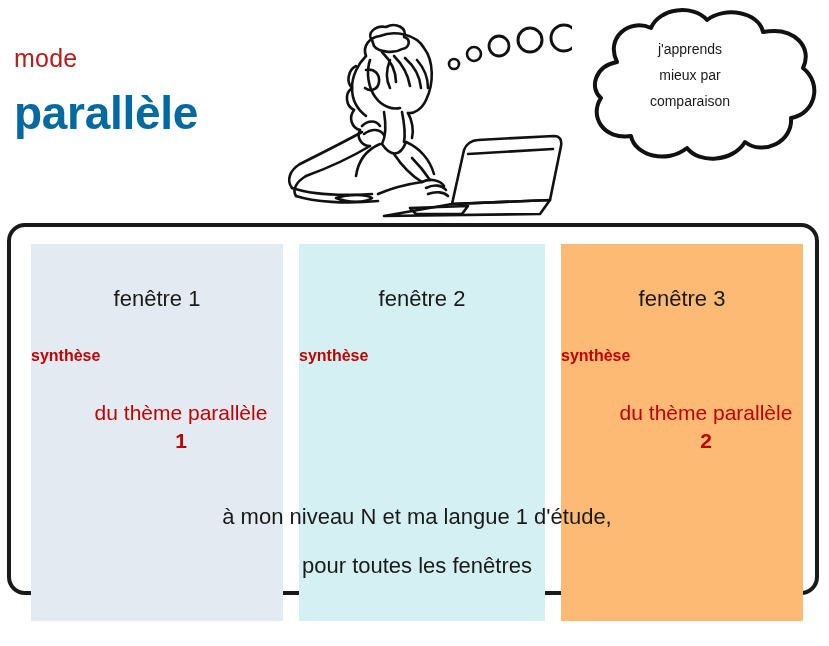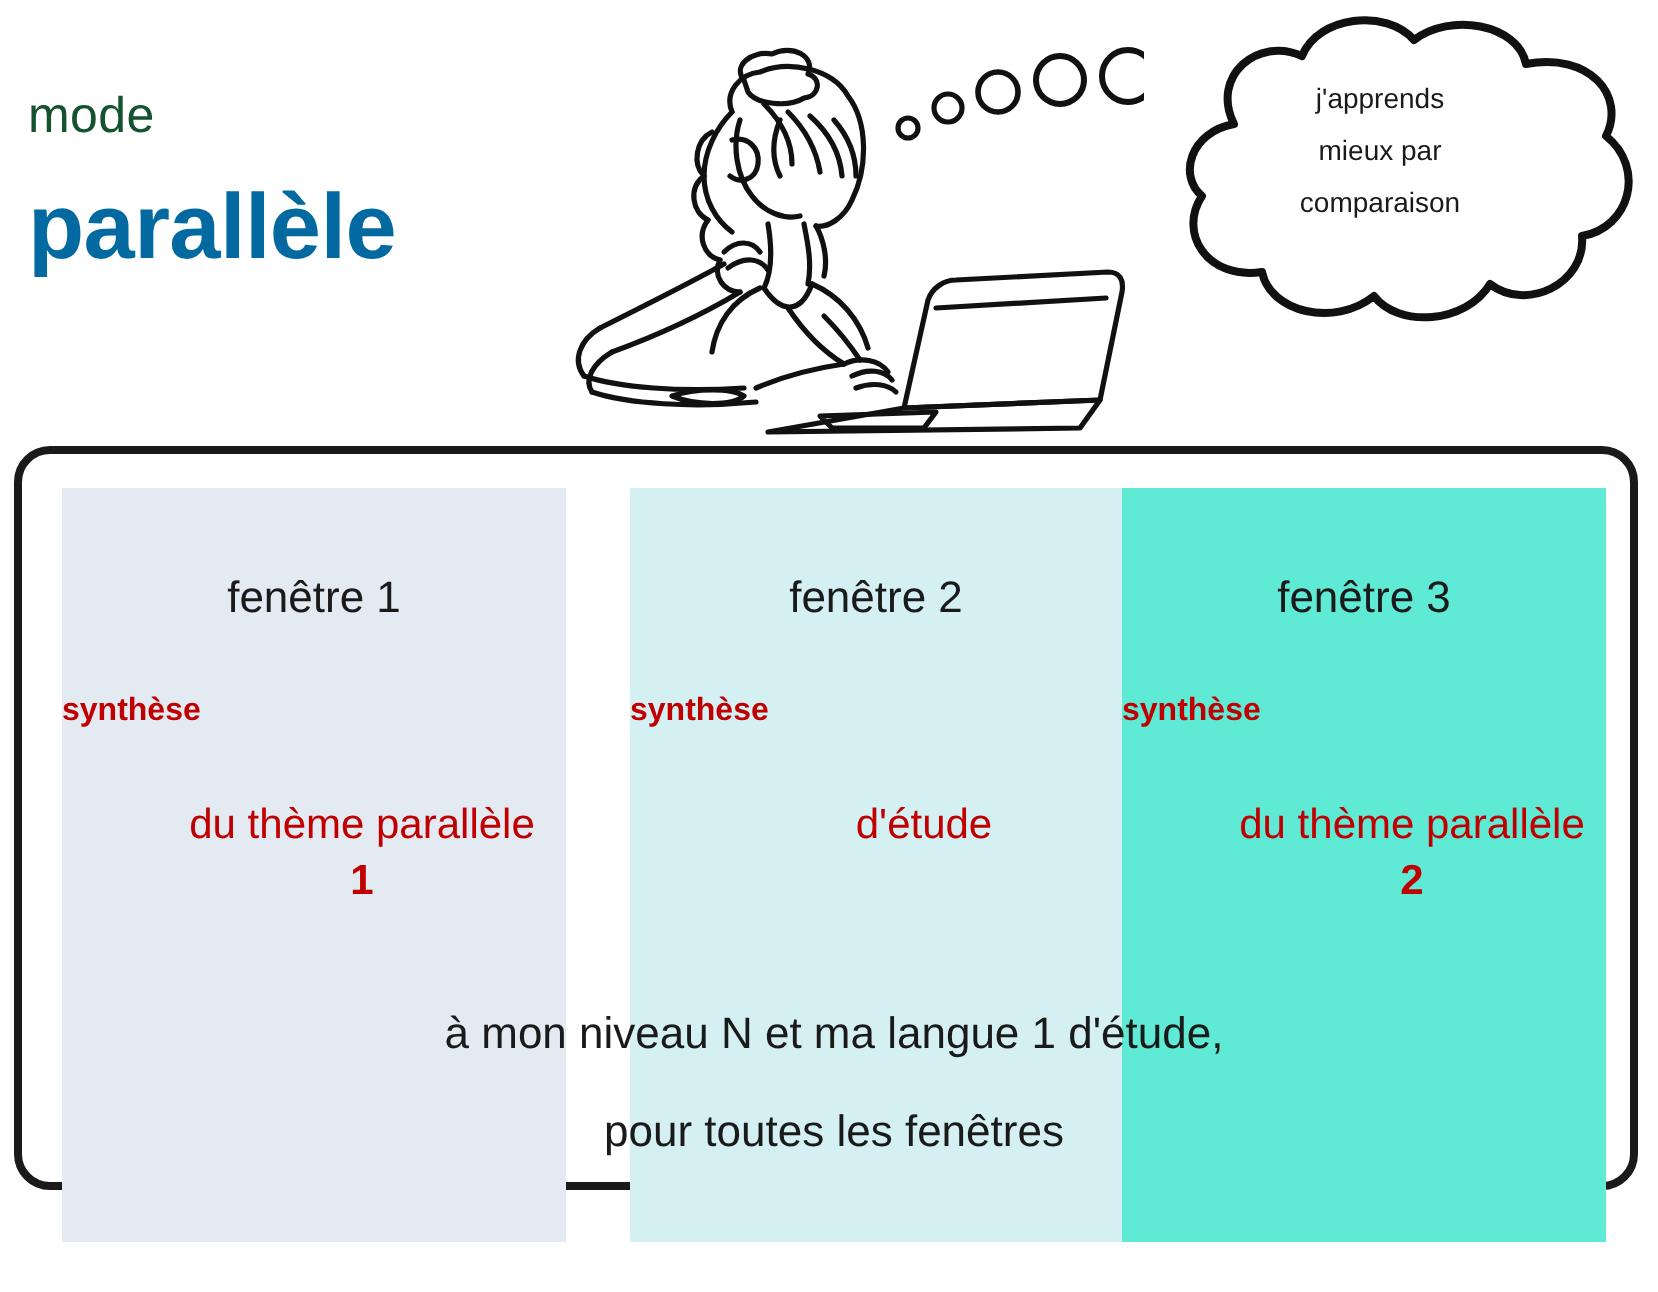--- a/index.html
+++ b/index.html
@@ -19,21 +19,21 @@
     left: 0; top: 0;
     width: 829px;
     height: 222px;
   }
 
   #mode-label {
     position: absolute;
     left: 14px;
     top: 44px;
     font-size: 25px;
-    color: #14532d;
+    color: #b91c1c;
     letter-spacing: 0.2px;
   }
 
   #mode-title {
     position: absolute;
     left: 14px;
     top: 86px;
     font-size: 46px;
     font-weight: bold;
     color: #c00000;
@@ -257,29 +257,28 @@
 
     <div class="panel" id="panel-1" style="background: rgb(228, 234, 242);">
       <div class="panel-window-label">fenêtre 1</div>
       <div class="panel-synthese">synthèse</div>
       <div class="panel-desc">
         <div>du thème parallèle</div>
         <div class="num">1</div>
       </div>
     </div>
 
-    <div class="panel" id="panel-2" style="background: rgb(212, 240, 243); margin-left: 16px;">
+    <div class="panel" id="panel-2" style="background: rgb(212, 240, 243);">
       <div class="panel-window-label">fenêtre 2</div>
       <div class="panel-synthese">synthèse</div>
       <div class="panel-desc">
-        <div>d'étude</div>
       </div>
     </div>
 
-    <div class="panel" id="panel-3" style="background: #5eead4;">
+    <div class="panel" id="panel-3" style="background: #fdba74;">
       <div class="panel-window-label">fenêtre 3</div>
       <div class="panel-synthese">synthèse</div>
       <div class="panel-desc">
         <div>du thème parallèle</div>
         <div class="num">2</div>
       </div>
     </div>
 
   </div>
 

